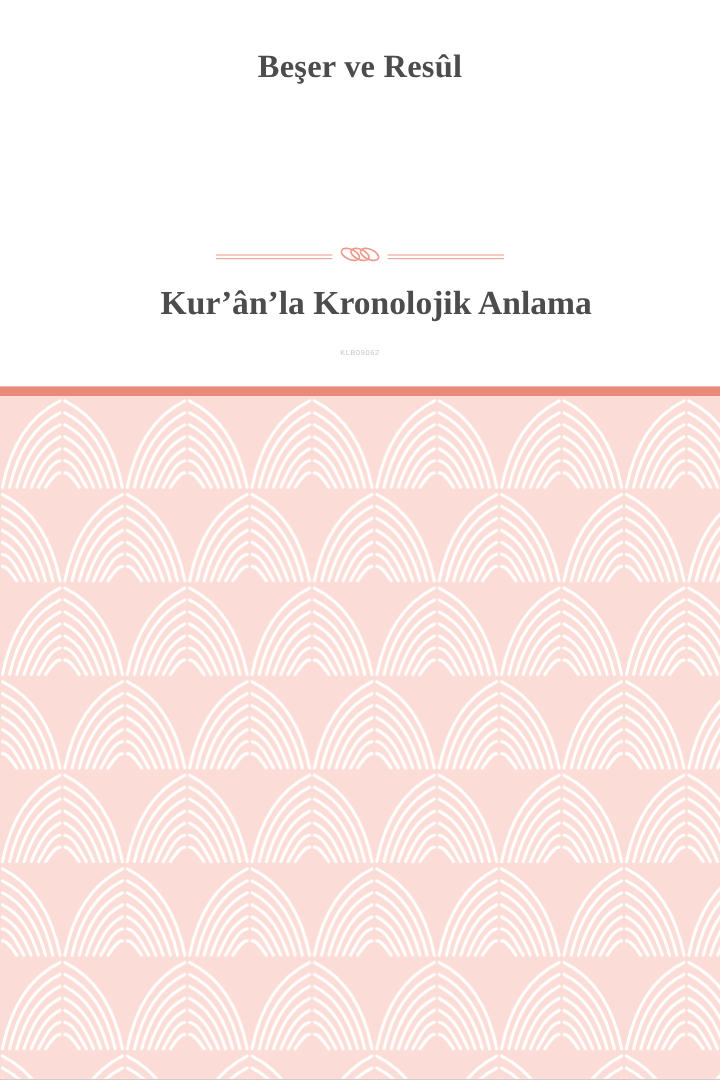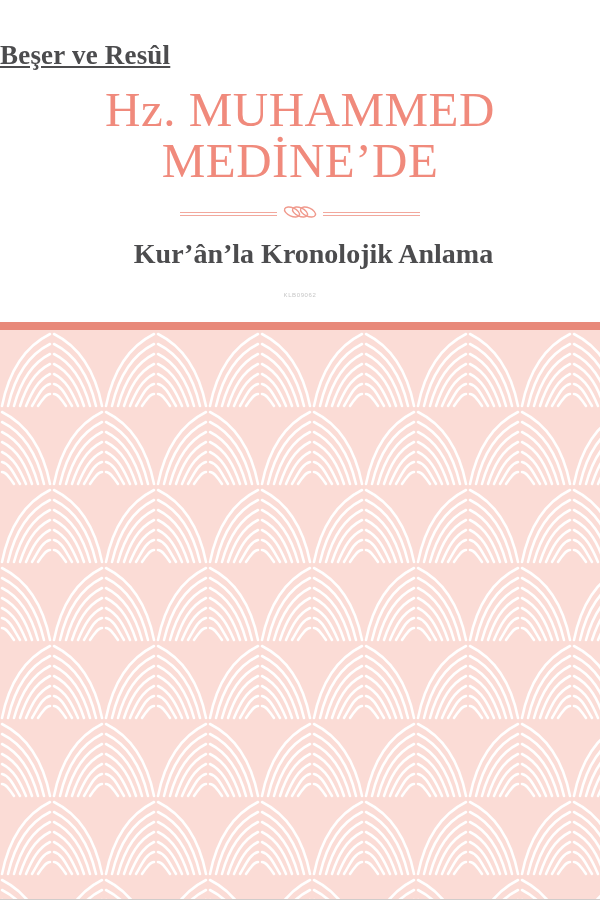--- a/index.html
+++ b/index.html
@@ -11,25 +11,25 @@
     background: #ffffff;
     overflow: hidden;
     font-family: "Liberation Serif", serif;
     border-bottom: 1px solid rgba(120,110,105,0.35);
   }
 
   
   .tagline {
     position: absolute;
     top: 40px; left: 0; right: 0;
+    text-align: center;
     font-size: 27px;
     font-weight: 600;
     color: #4c4c4e;
     letter-spacing: 0.2px;
-    text-decoration: underline;
   }
   .title {
     position: absolute;
     top: 84px; left: 0; right: 0;
     text-align: center;
     color: #f08a7c;
     font-weight: 400;
     font-size: 49px;
     line-height: 51px;
     letter-spacing: 0.5px;
@@ -85,24 +85,20 @@
   }
   .pattern-area svg.bg { display: block; }
 </style>
 </head>
 <body>
 
 <div class="cover">
 
   <div class="tagline">Beşer ve Resûl</div>
 
-  <div class="title">
-    <div>Hz. MUHAMMED</div>
-    <div>MEDİNE’DE</div>
-  </div>
 
   <div class="divider">
     <span class="rule"></span>
     <span>
       <svg width="38" height="16" viewBox="0 0 38 16" fill="none">
         <g stroke="#f09a8d" stroke-width="1.4">
           <ellipse cx="11" cy="8" rx="8" ry="4.2" transform="rotate(24 11 8)"></ellipse>
           <ellipse cx="19" cy="8" rx="8" ry="4.2" transform="rotate(24 19 8)"></ellipse>
           <ellipse cx="27" cy="8" rx="8" ry="4.2" transform="rotate(24 27 8)"></ellipse>
         </g>

